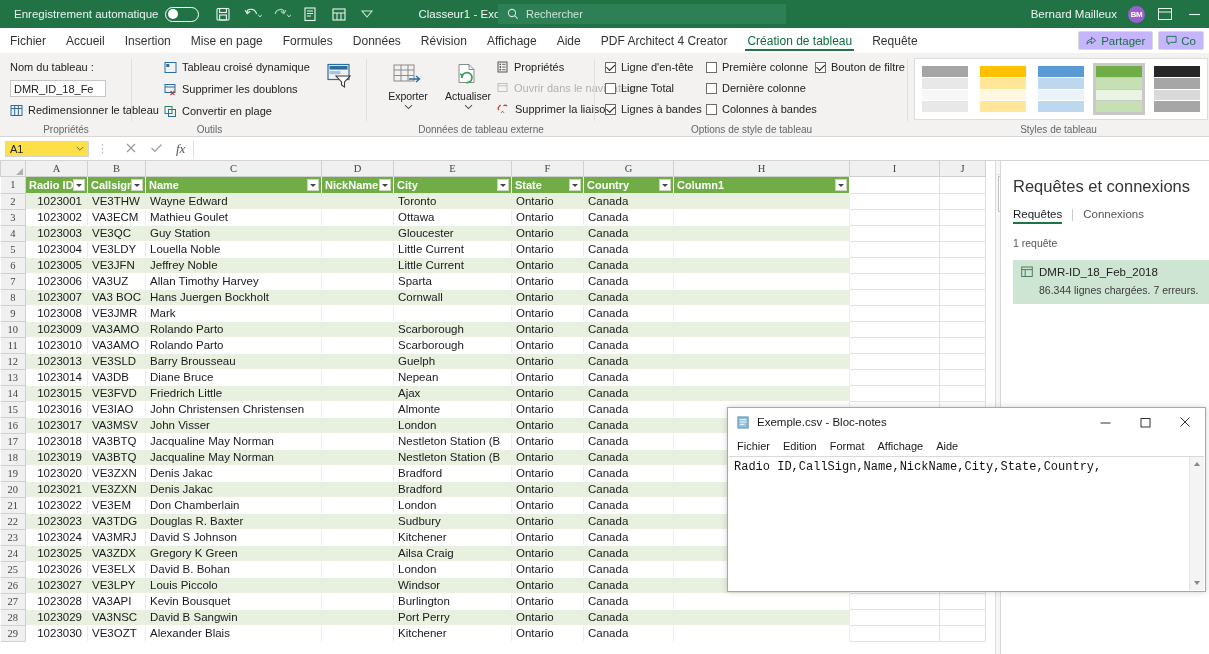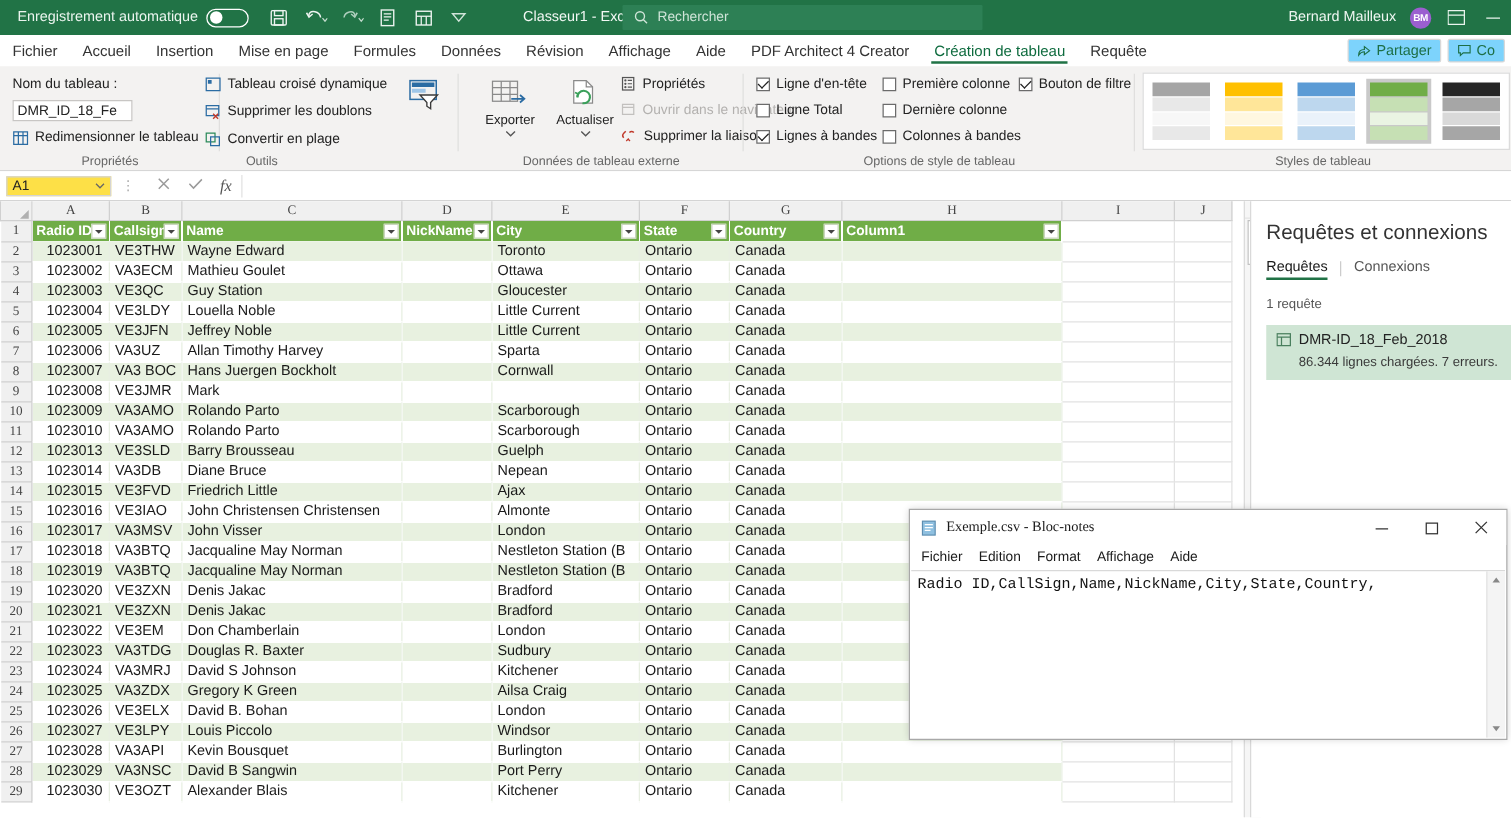--- a/index.html
+++ b/index.html
@@ -59,21 +59,21 @@
   }
   .tab.active { color:#0e6b3e; font-weight:normal; }
   .tab.active::after {
     content:""; position:absolute; left:8px; right:8px; bottom:2px;
     height:2px; background:#217346;
   }
   .tabstrip .spacer { flex:1; }
   .topright-btn {
     display:flex; align-items:center; gap:4px; font-size:11.5px; color:#1d6f46;
     border:1px solid #d8d8d8; border-radius:2px; height:19px; padding:0 7px;
-    margin-right:5px; background:#7dd3fc; white-space:nowrap;
+    margin-right:5px; background:#c4b5fd; white-space:nowrap;
   }
 
   
   .ribbon {
     position:absolute; top:53px; left:0; width:1209px; height:84px;
     background:#f3f2f1; border-bottom:1px solid #d6d6d6;
   }
   .rgroup { position:absolute; top:0; height:84px; }
   .rgroup .gl {
     position:absolute; bottom:2px; left:0; width:100%; text-align:center;
@@ -197,21 +197,21 @@
 
   
   .notepad {
     position:absolute; left:727px; top:407px; width:479px; height:185px;
     background:#ffffff; border:1px solid #a8a8a8; box-shadow:0 0 6px rgba(0,0,0,.18);
   }
   .np-title {
     height:28px; display:flex; align-items:center; background:#ffffff;
   }
   .np-ico { width:13px; height:13px; margin-left:9px; margin-right:7px; }
-  .np-name { font-size:11.5px; color:#1a1a1a;font-family:Liberation Serif, serif; }
+  .np-name { font-size:11.5px; color:#1a1a1a; }
   .np-wbtns { margin-left:auto; display:flex; }
   .np-wbtn { width:40px; height:28px; display:flex; align-items:center; justify-content:center; color:#333; font-size:12px; }
   .np-menu { height:19px; display:flex; align-items:center; gap:13px; padding-left:9px; font-size:11px; color:#1a1a1a; }
   .np-body {
     position:absolute; left:1px; right:1px; top:48px; bottom:1px;
     border-top:1px solid #d9d9d9; background:#fff; display:flex;
   }
   .np-text {
     flex:1; font-family:"Liberation Mono", monospace; font-size:12px; color:#111;
     padding:3px 0 0 5px; white-space:pre; position:relative;
@@ -325,21 +325,21 @@
     <div class="topright-btn">
       <svg width="11" height="11" viewBox="0 0 12 12">
           <path d="M1 1.5 h10 v6.5 h-6 l-2.5 2.2 v-2.2 h-1.5 z" fill="none" stroke="#1d6f46" stroke-width="1"></path>
         </svg>
       <span>Co</span>
     </div>
   </div>
 
   <div class="ribbon">
 
-    <div class="rgroup" style="left:0; width:176px;">
+    <div class="rgroup" style="left:0; width:132px;">
       <div style="position:absolute;top:8px;left:10px;" class="rlabel">Nom du tableau :</div>
       <div style="position:absolute;top:27px;left:10px;" class="rinput">DMR_ID_18_Fe</div>
       <div style="position:absolute;top:51px;left:10px;" class="ritem">
         <svg width="13" height="13" viewBox="0 0 13 13">
             <rect x="1" y="1.5" width="11" height="10" fill="none" stroke="#2b6ca3" stroke-width="1"></rect>
             <line x1="1" y1="4.5" x2="12" y2="4.5" stroke="#2b6ca3" stroke-width="1"></line>
             <line x1="4.7" y1="1.5" x2="4.7" y2="11.5" stroke="#2b6ca3" stroke-width="1"></line>
             <line x1="8.4" y1="1.5" x2="8.4" y2="11.5" stroke="#2b6ca3" stroke-width="1"></line>
           </svg>
         <span>Redimensionner le tableau</span>

